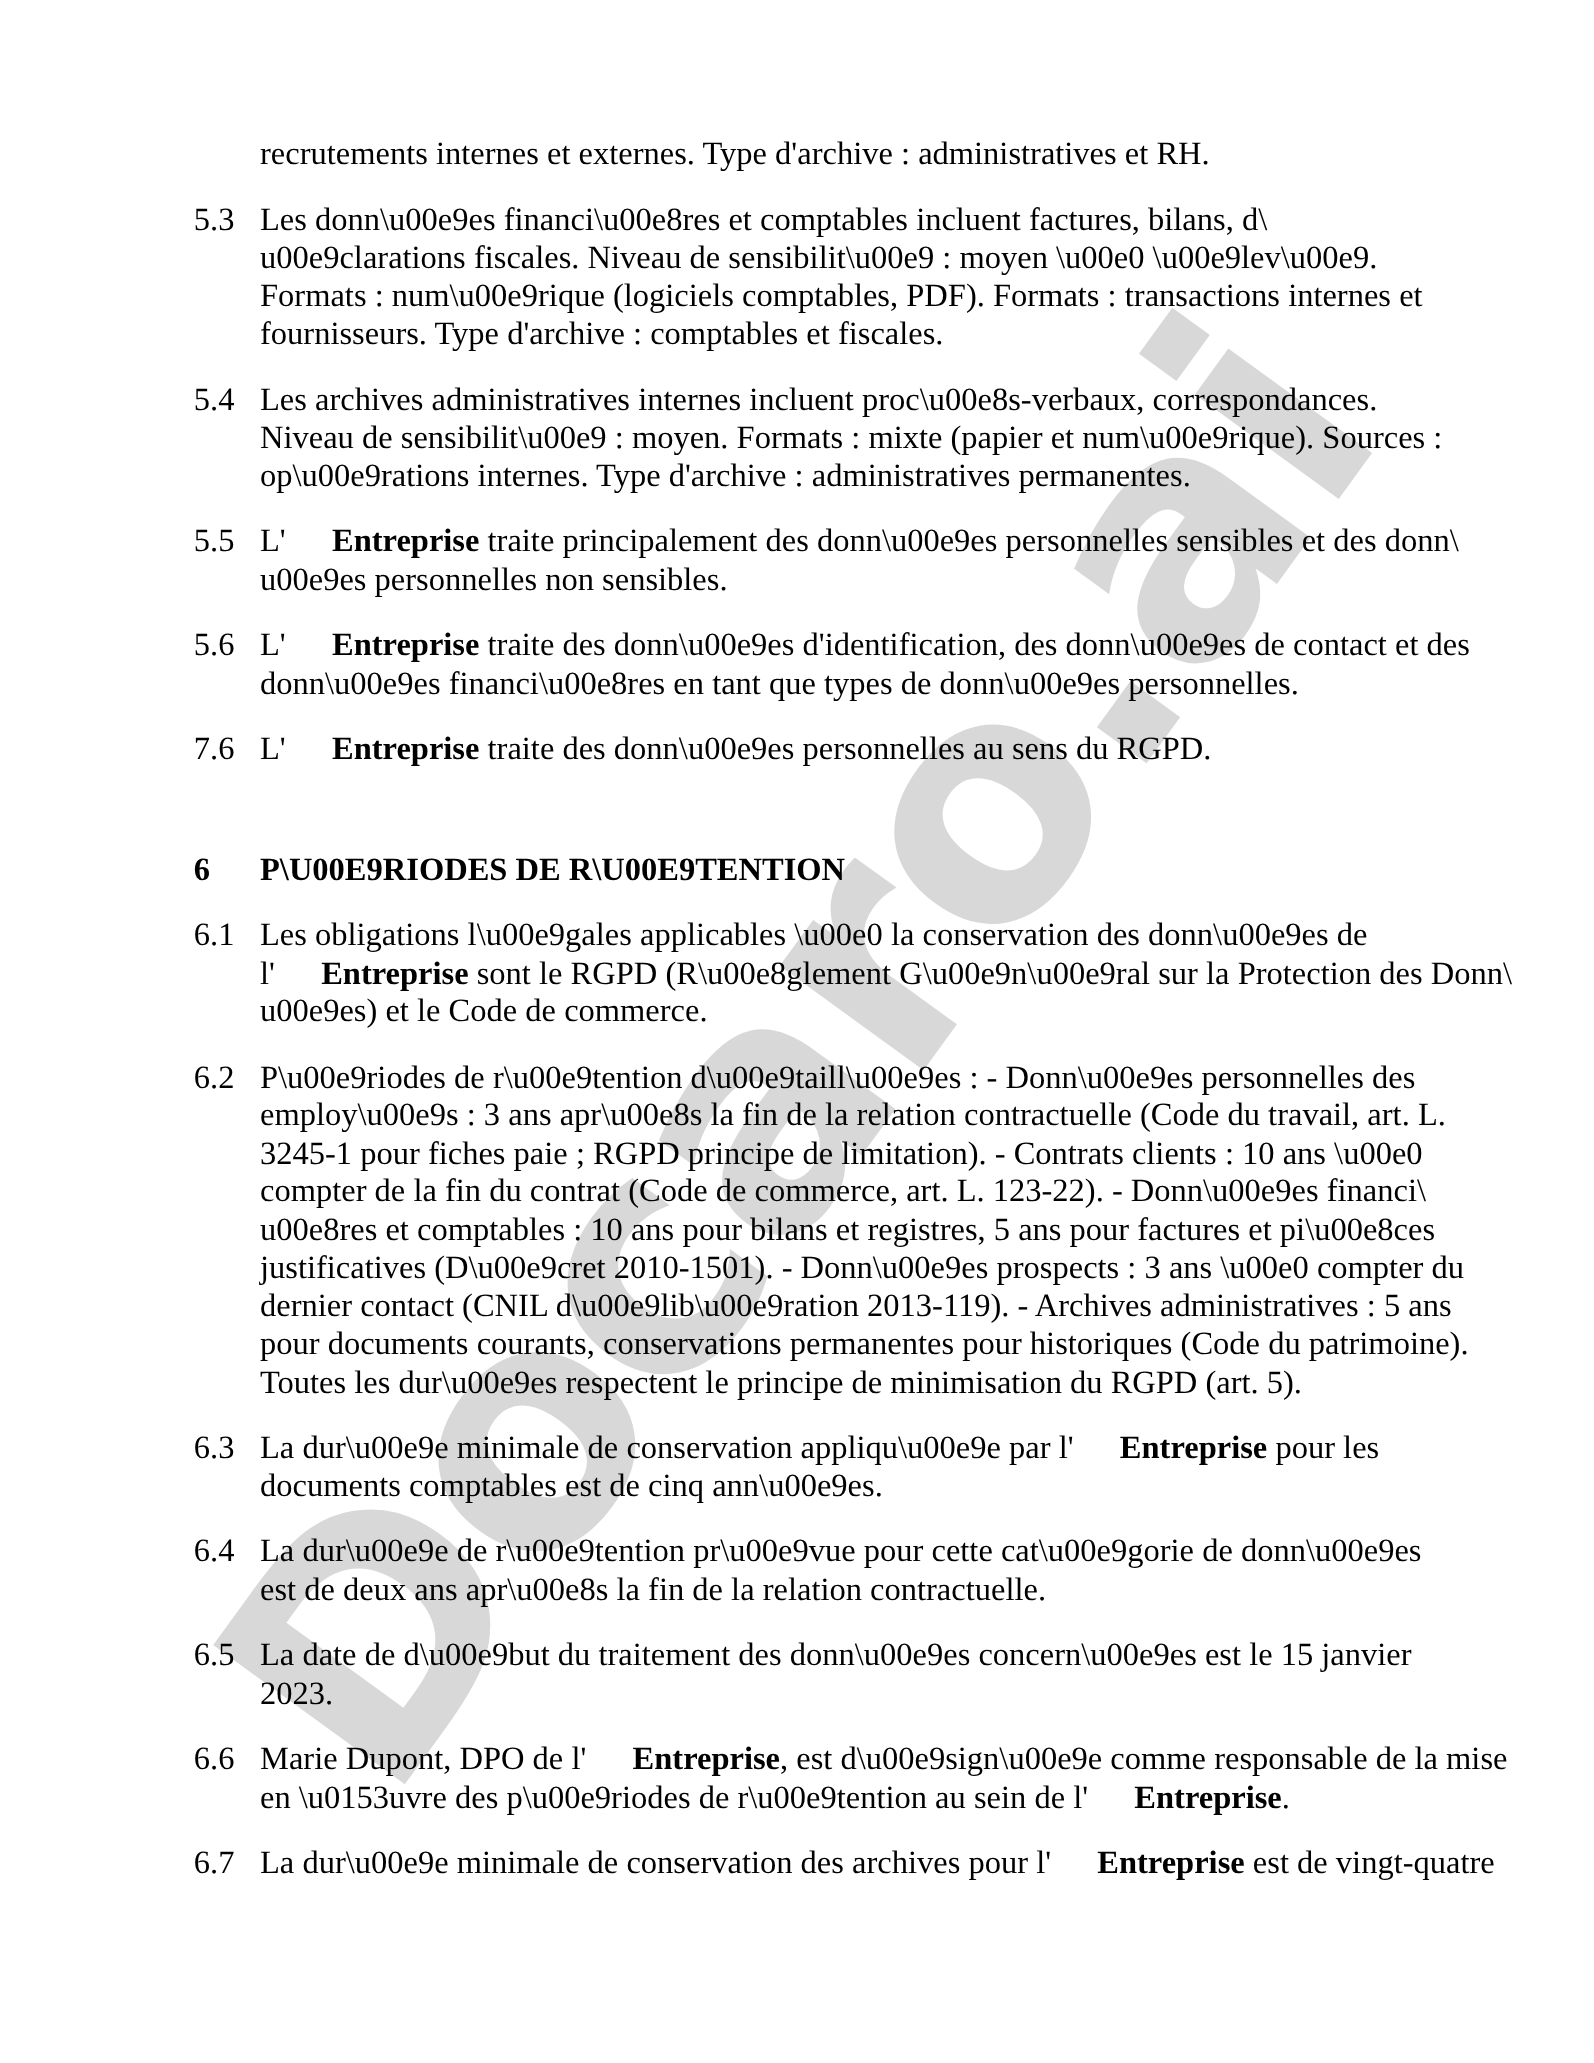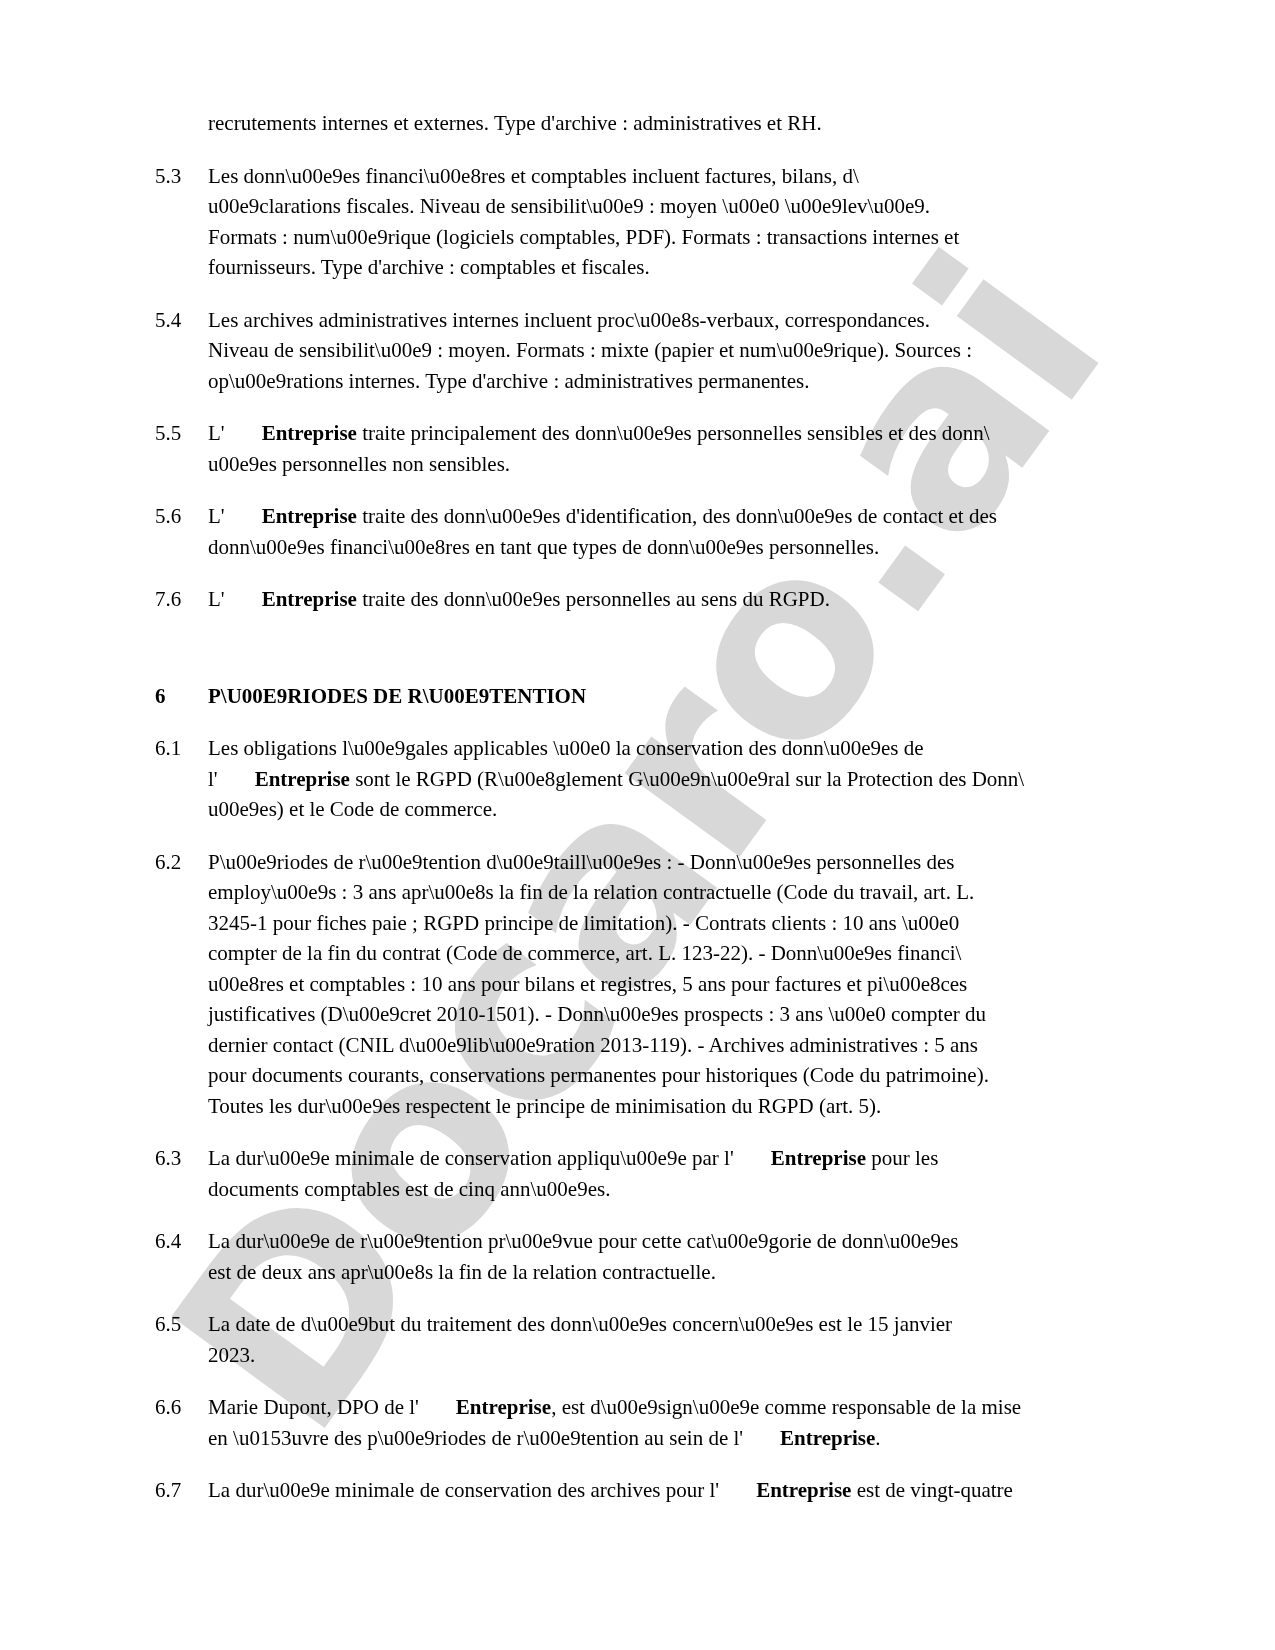--- a/index.html
+++ b/index.html
@@ -25,21 +25,21 @@
     letter-spacing: -4px;
     color: #d8d8d8;
     white-space: nowrap;
     z-index: 0;
     user-select: none;
   }
   .content {
     position: relative;
     z-index: 1;
     padding: 108px 40px 0 155px;
-    font-size: 21px;
+    font-size: 26px;
     line-height: 30.5px;
   }
   .item {
     display: flex;
     margin-bottom: 22px;
   }
   .item.heading {
     margin-top: 66px;
     font-weight: bold;
   }

